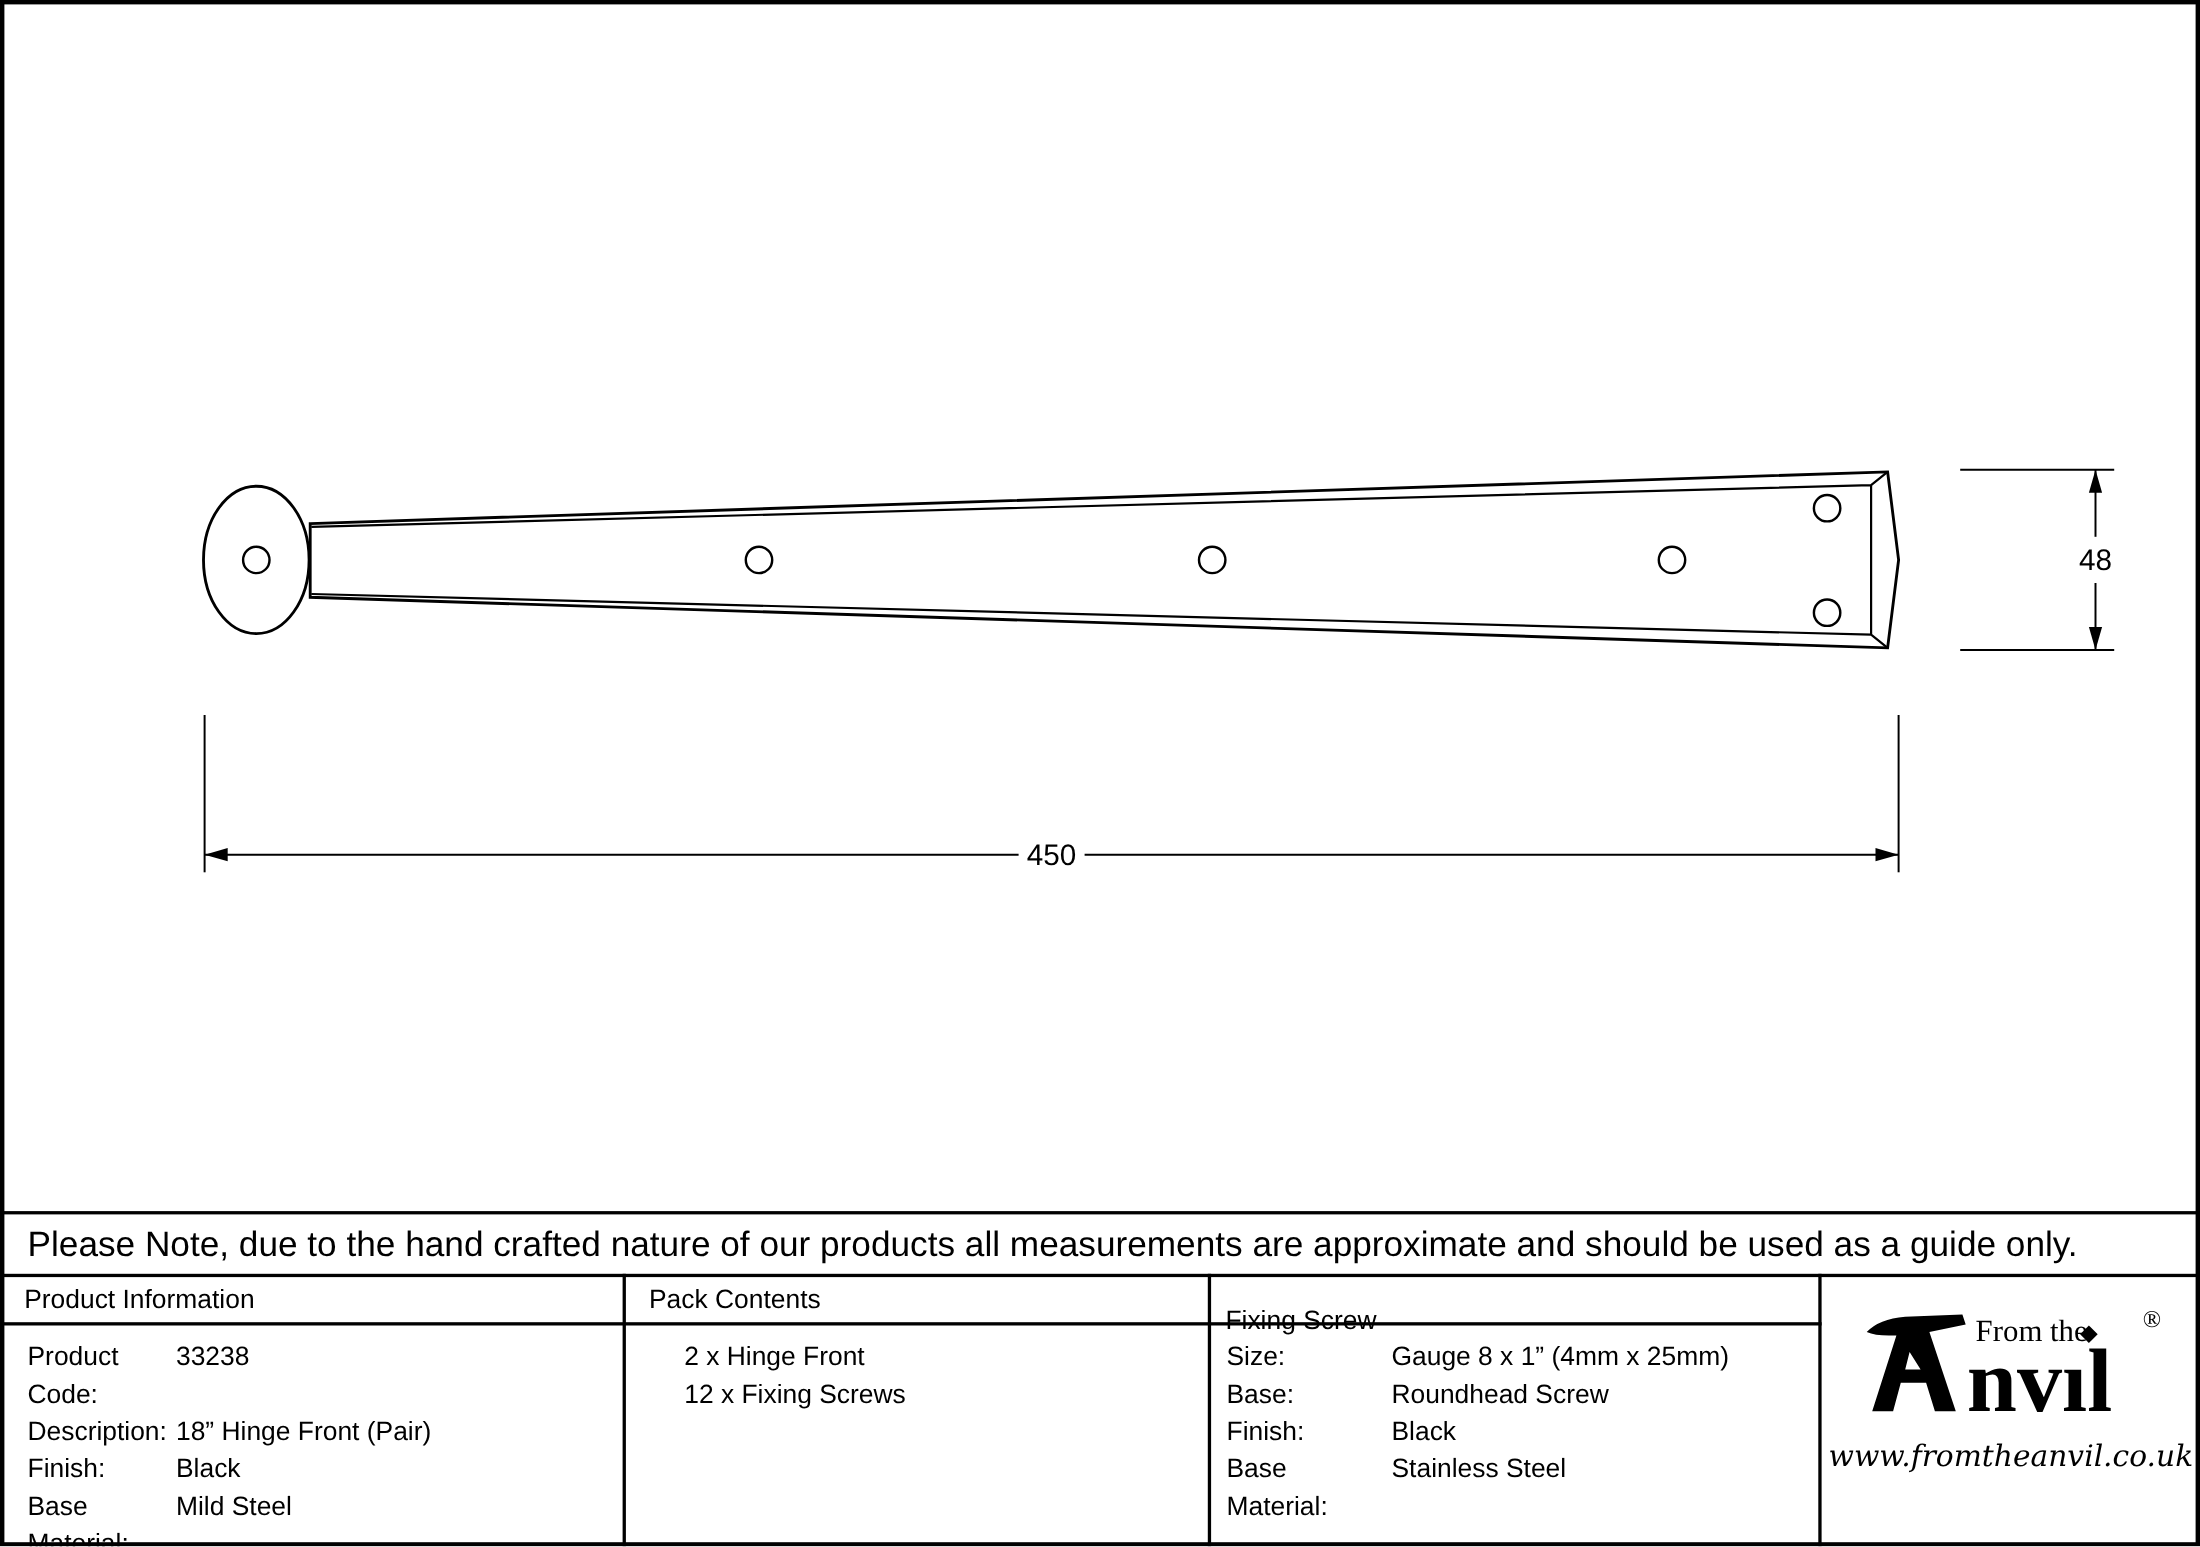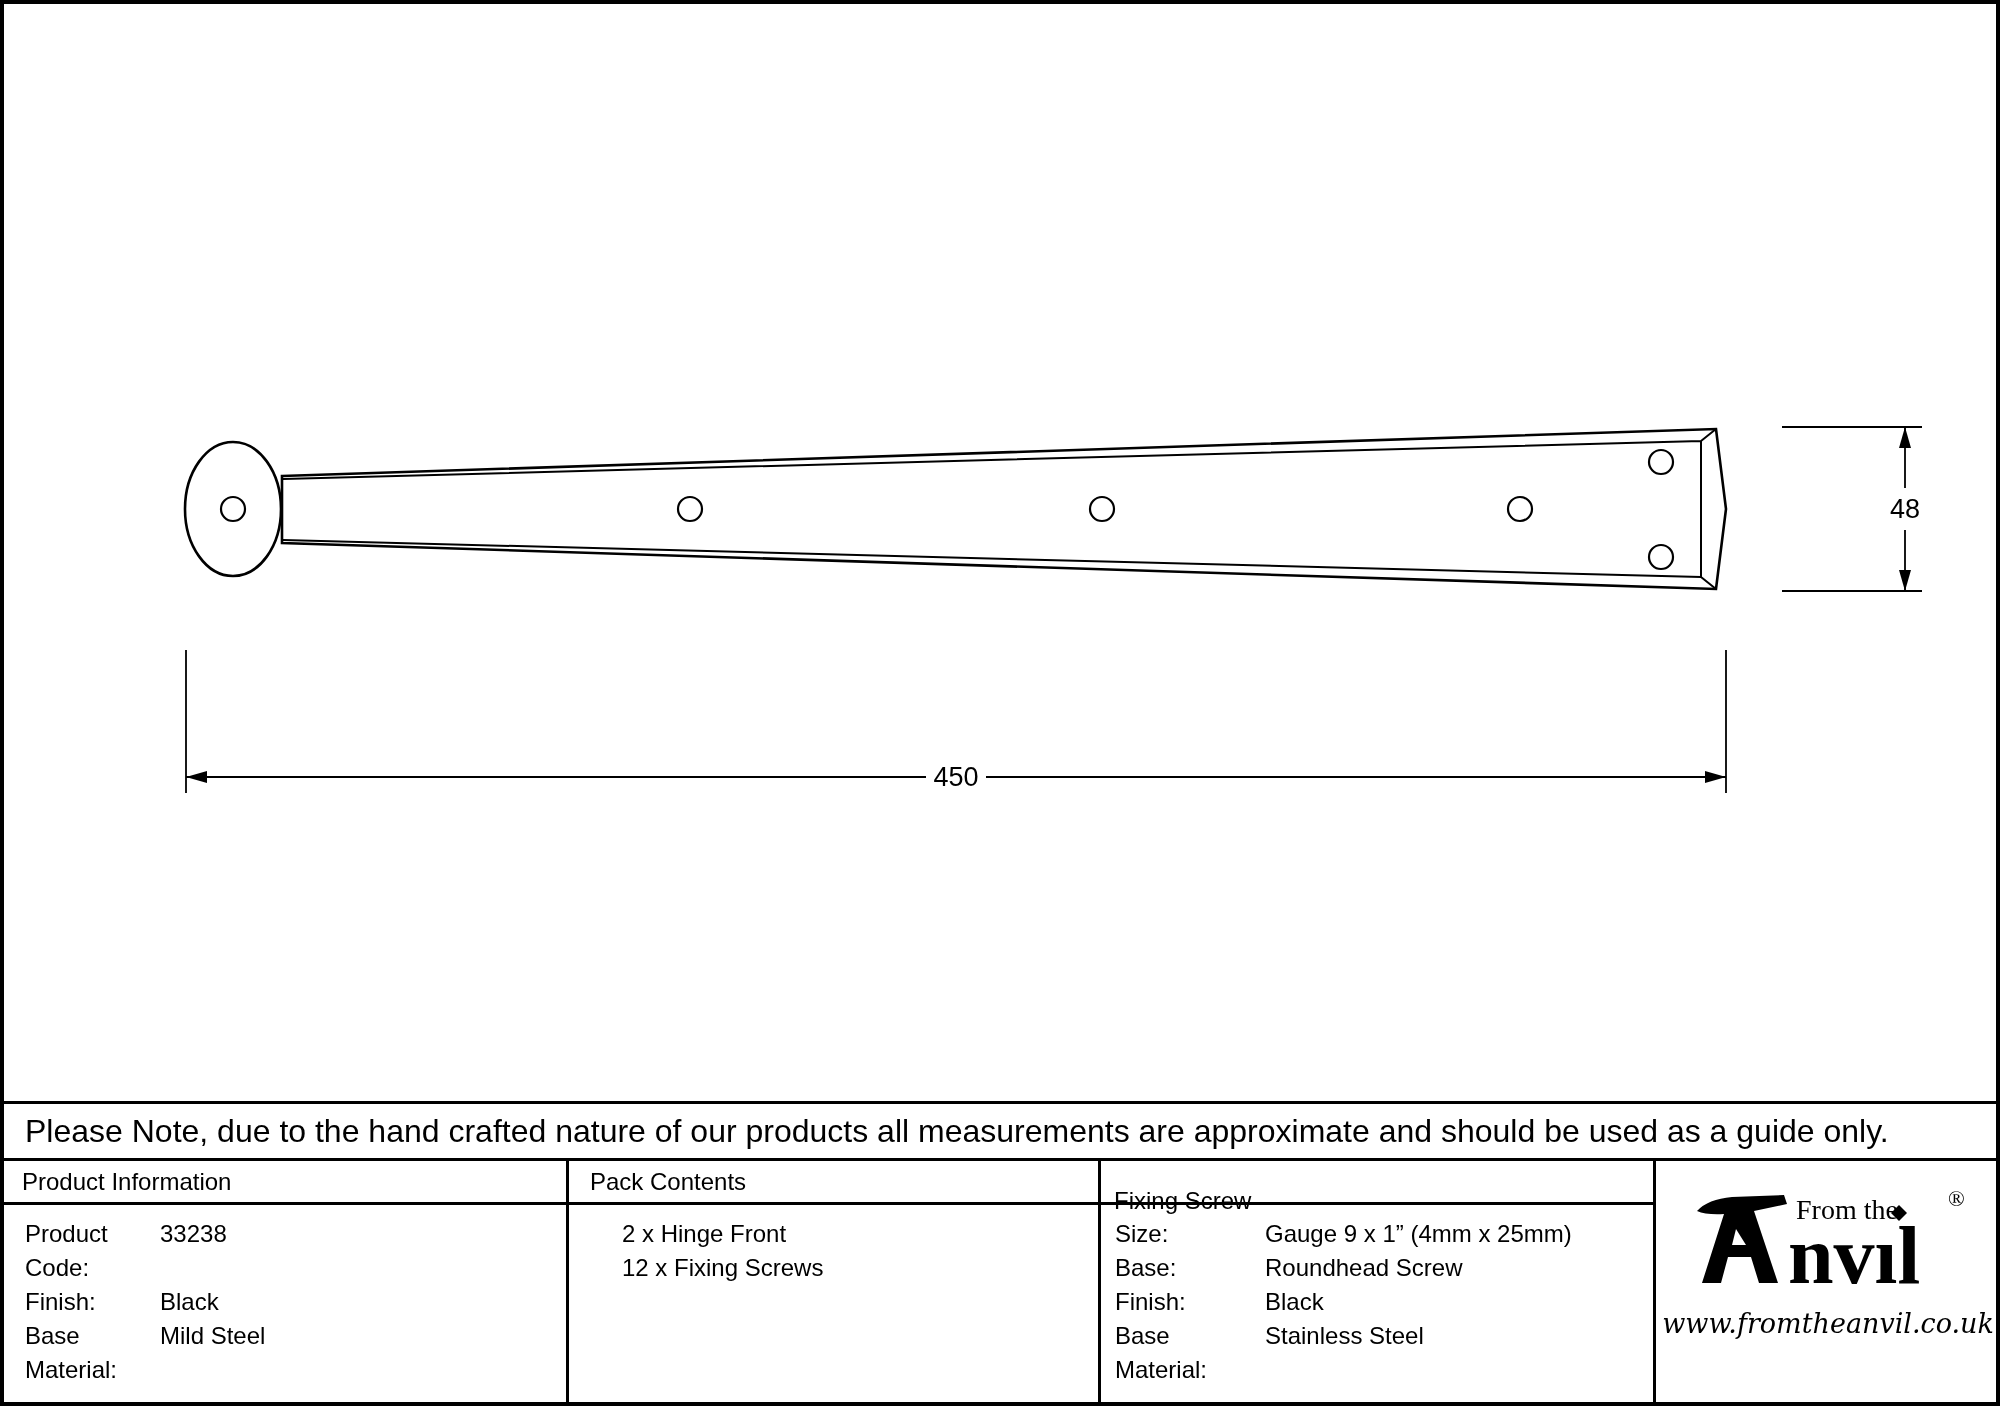--- a/index.html
+++ b/index.html
@@ -86,38 +86,42 @@
   <div class="col-header" style="left:22px;">Product Information</div>
   <div class="col-header" style="left:590px;">Pack Contents</div>
   <div class="col-header" style="left:1114px;margin-top:19px;">Fixing Screw</div>
 
   <div class="spec-block pi" style="left:25px;">
     <div class="spec-row">
       <span class="spec-label">Product Code:</span>
       <span class="spec-value">33238</span>
     </div>
     <div class="spec-row">
+      <span class="spec-label">Description:</span>
+      <span class="spec-value">18” Hinge Front (Pair)</span>
+    </div>
+    <div class="spec-row">
       <span class="spec-label">Finish:</span>
       <span class="spec-value">Black</span>
     </div>
     <div class="spec-row">
       <span class="spec-label">Base Material:</span>
       <span class="spec-value">Mild Steel</span>
     </div>
   </div>
 
   <div class="spec-block" style="left:590px;margin-left:32px;">
     <div class="pack-line">2 x Hinge Front</div>
     <div class="pack-line">12 x Fixing Screws</div>
   </div>
 
   <div class="spec-block fs" style="left:1115px;">
     <div class="spec-row">
       <span class="spec-label">Size:</span>
-      <span class="spec-value">Gauge 9 x 1” (4mm x 25mm)</span>
+      <span class="spec-value">Gauge 8 x 1” (4mm x 25mm)</span>
     </div>
     <div class="spec-row">
       <span class="spec-label">Base:</span>
       <span class="spec-value">Roundhead Screw</span>
     </div>
     <div class="spec-row">
       <span class="spec-label">Finish:</span>
       <span class="spec-value">Black</span>
     </div>
     <div class="spec-row">

